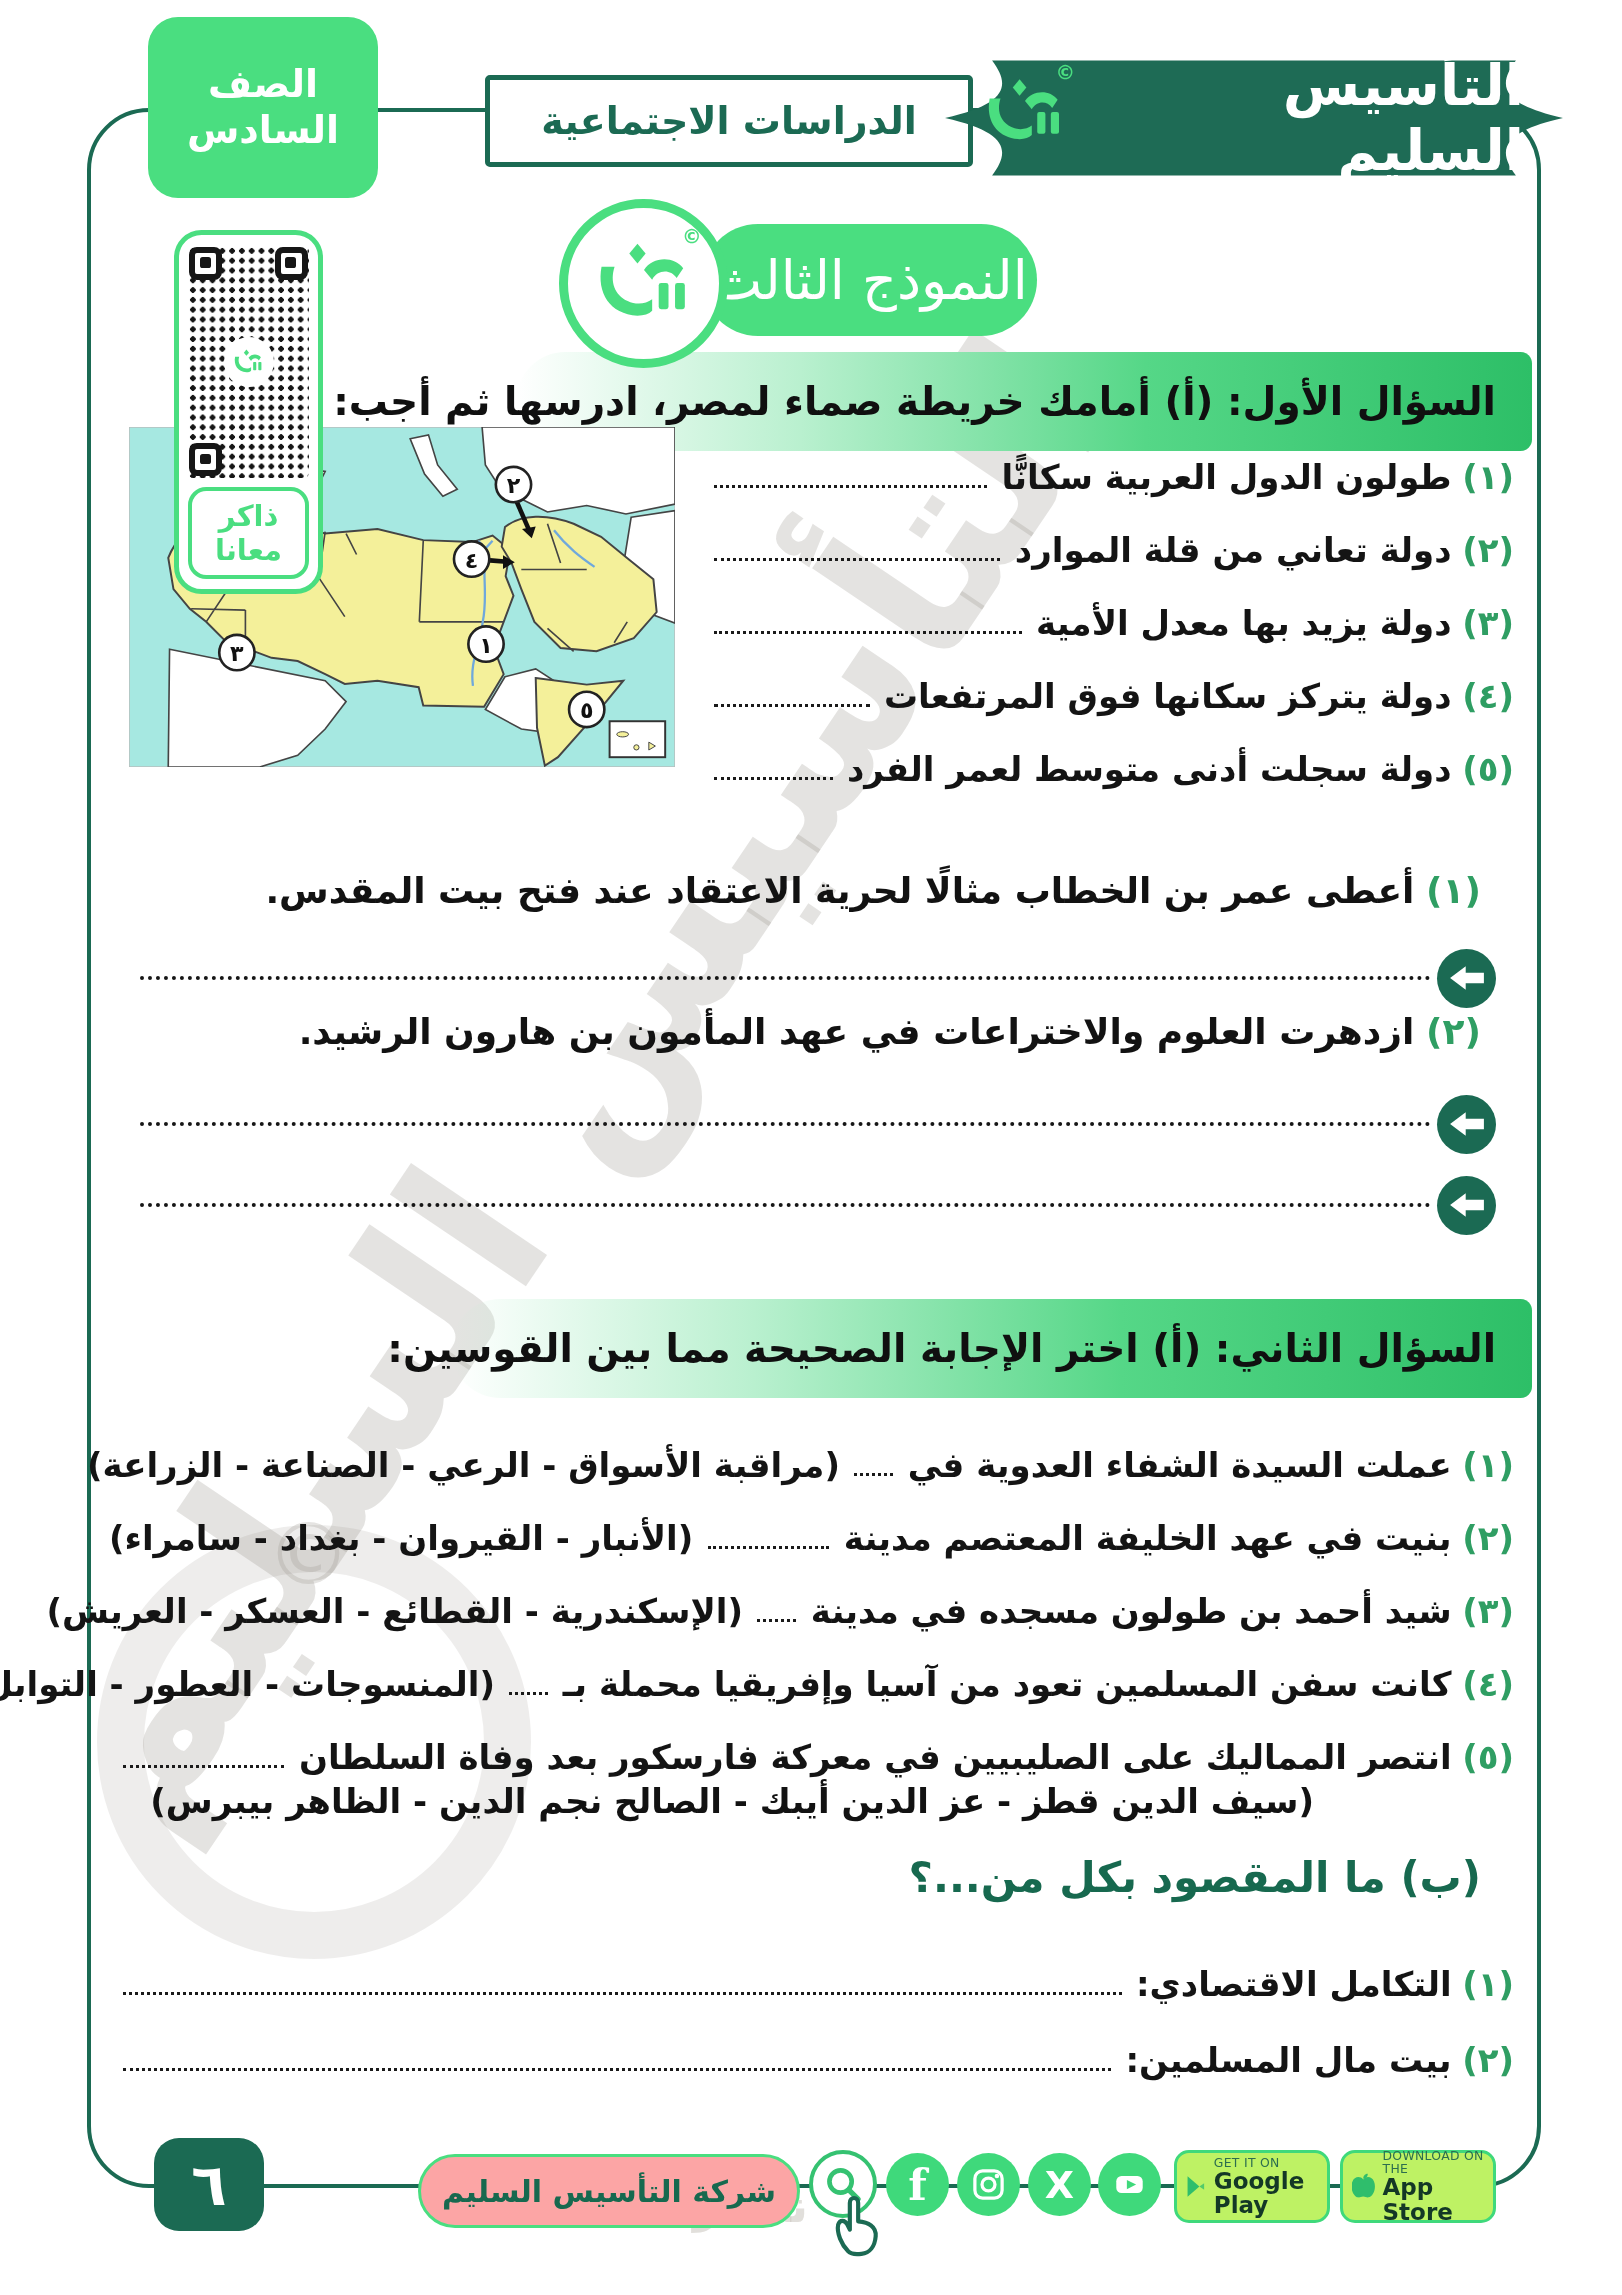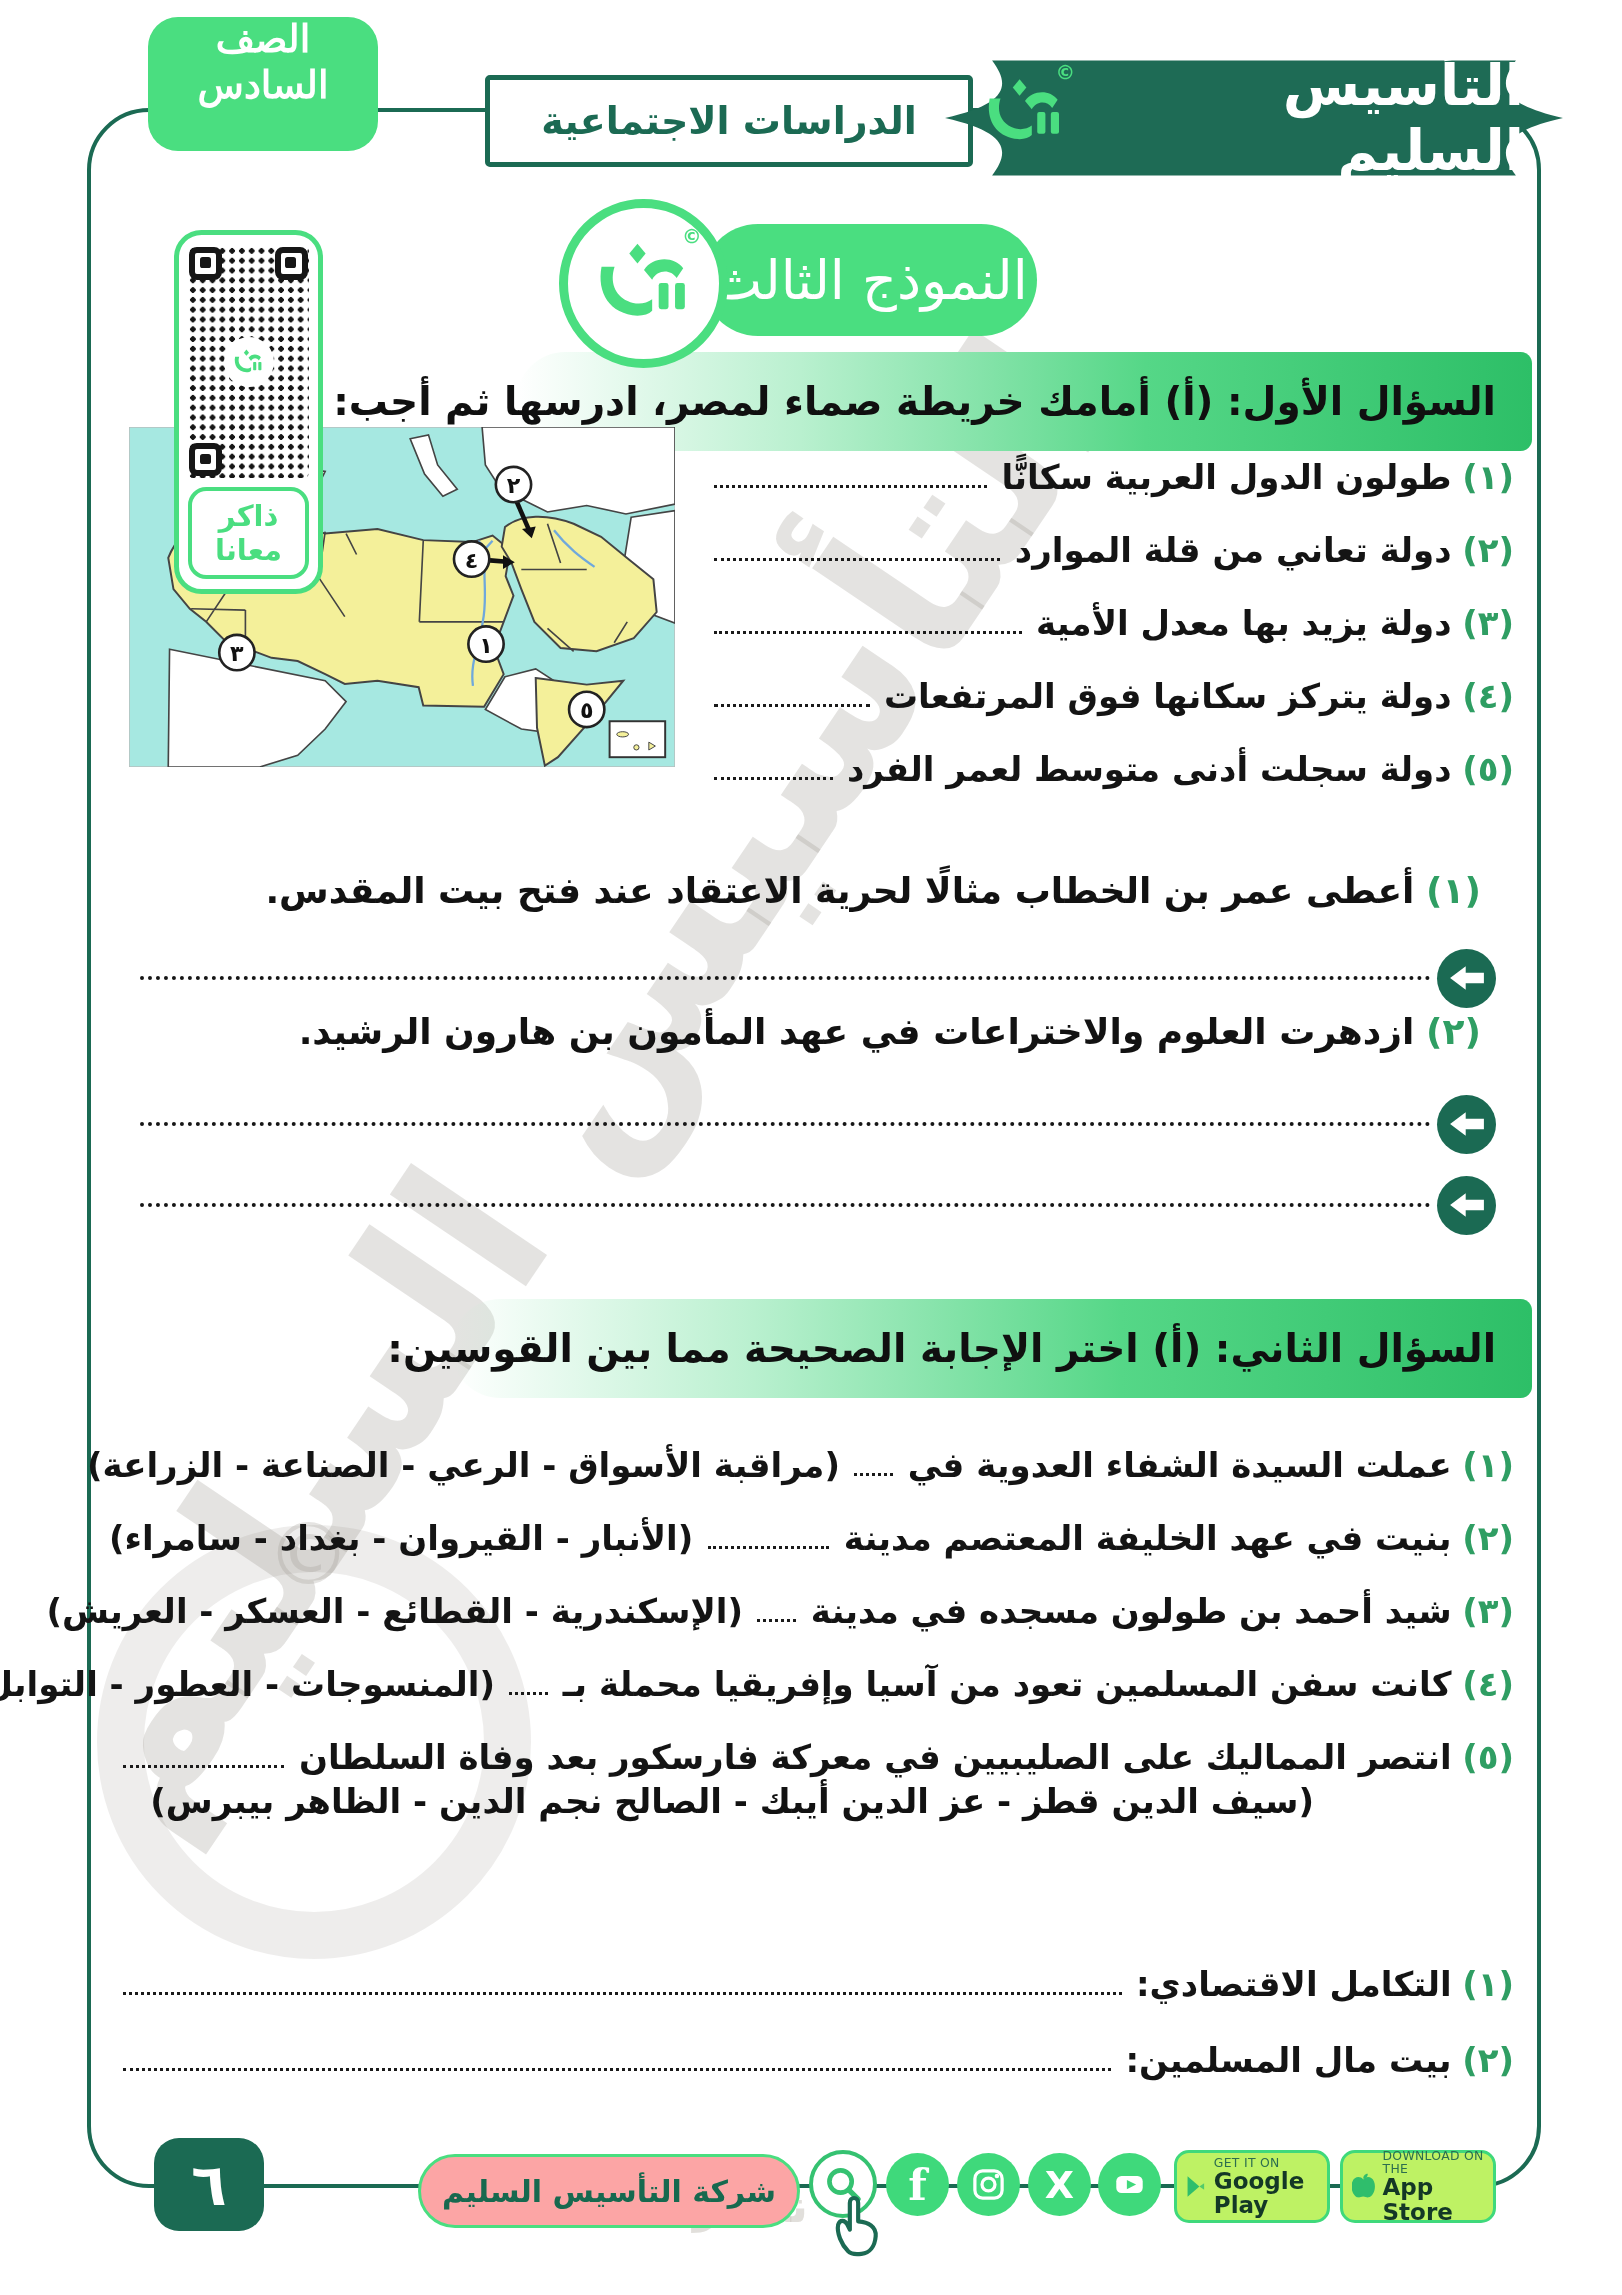--- a/index.html
+++ b/index.html
@@ -13,23 +13,23 @@
            border:47px solid rgba(152,146,138,.16);border-radius:50%;z-index:0;}
   .wm-copy{position:absolute;left:267px;top:1505px;font-size:85px;color:rgba(152,146,138,.25);z-index:0;}
   .wm-footer{position:absolute;left:694px;top:2179px;font-size:46px;font-weight:bold;
              color:rgba(188,183,176,.45);z-index:0;}
 
   
   #frame{position:absolute;left:88px;top:108px;width:1446px;height:2072px;
          border:4.6px solid #1b6a53;border-radius:62px;z-index:1;}
 
   
-  #grade-tab{position:absolute;left:149px;top:17px;width:230px;height:134px;background:#4ade80;
+  #grade-tab{position:absolute;left:149px;top:17px;width:230px;height:181px;background:#4ade80;
              border-radius:30px;color:#fff;display:flex;flex-direction:column;align-items:center;
-             justify-content:flex-start;font-weight:bold;font-size:38px;line-height:1.2;z-index:3;font-family:Liberation Serif, serif;}
+             justify-content:center;font-weight:bold;font-size:38px;line-height:1.2;z-index:3;}
   #subject-box{position:absolute;left:452px;top:75px;width:478px;height:82px;background:#fff;
                border:5.9px solid #1b6a53;border-radius:5px;display:flex;align-items:center;
                justify-content:center;color:#1b6a53;font-size:38px;font-weight:bold;z-index:3;margin-left:34px;}
   #brand-ribbon{position:absolute;left:946px;top:55px;width:618px;height:126px;z-index:3;}
   #brand-ribbon .ribbon-content{position:absolute;inset:0;display:flex;align-items:center;
       justify-content:center;gap:17px;color:#fff;font-size:56px;font-weight:bold;padding:0 39px;}
   .glyph-box{position:relative;flex:0 0 auto;}
   .glyph-copy{position:absolute;top:-17px;right:-9.2px;font-size:19.6px;color:#4ade80;font-weight:bold;}
 
   
@@ -341,20 +341,21 @@
       <span class="opts">(المنسوجات - العطور - التوابل - القطن)</span>
     </div>
     <div class="row">
       <span class="num">(٥)</span>
       <span class="txt">انتصر المماليك على الصليبيين في معركة فارسكور بعد وفاة السلطان</span>
       <span class="dots"></span>
     </div>
   </div>
   <div id="q2-bracket">(سيف الدين قطز - عز الدين أيبك - الصالح نجم الدين - الظاهر بيبرس)</div>
 
+  <div id="q2b-title" class="green-head">(ب) ما المقصود بكل من...؟</div>
   <div id="q2b-items">
     <div class="row">
       <span class="num">(١)</span>
       <span class="txt">التكامل الاقتصادي:</span>
       <span class="dots"></span>
     </div>
     <div class="row">
       <span class="num">(٢)</span>
       <span class="txt">بيت مال المسلمين:</span>
       <span class="dots"></span>

